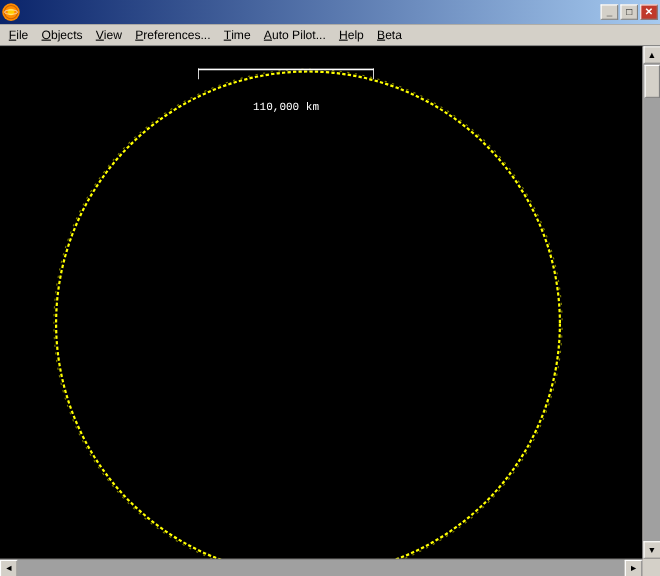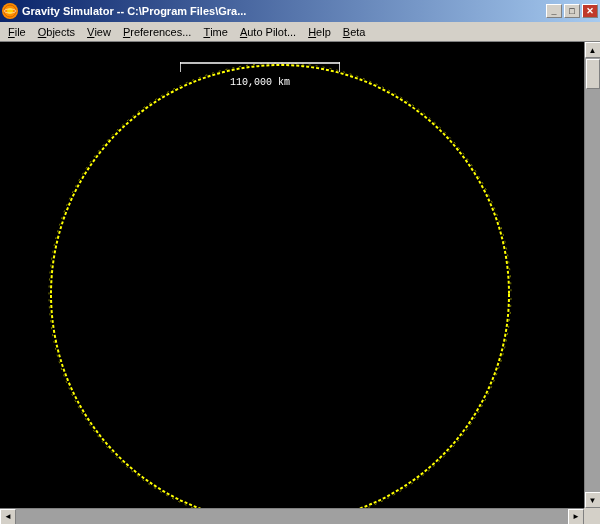--- a/index.html
+++ b/index.html
@@ -195,20 +195,21 @@
       top: 20px;
       left: 180px;
       color: white;
       font-size: 10px;
       font-family: 'Courier New', monospace;
     }
     .scale-bar {
       display: flex;
       flex-direction: column;
       align-items: center;
+      gap: 16px;
     }
     .scale-label {
       font-size: 10px;
       color: white;
       text-align: center;
       margin-top: 1px;
       font-family: 'Courier New', monospace;
     }
   </style>
 </head>
@@ -217,21 +218,20 @@
 <div class="title-bar">
   <div class="title-bar-left">
     <div class="title-icon">
       <svg width="14" height="14" viewBox="0 0 14 14">
         <circle cx="7" cy="7" r="6" fill="#ff8c00" stroke="#cc6600" stroke-width="1"></circle>
         <circle cx="7" cy="7" r="3" fill="#ffcc00"></circle>
 
         <ellipse cx="7" cy="7" rx="6" ry="2" fill="none" stroke="white" stroke-width="0.8" opacity="0.7"></ellipse>
       </svg>
     </div>
-    <span class="title-text">Gravity Simulator -- C:\Program Files\Gra...</span>
   </div>
   <div class="title-buttons">
     <div class="title-btn">_</div>
     <div class="title-btn">□</div>
     <div class="title-btn close">✕</div>
   </div>
 </div>
 
 <div class="menu-bar">
   <div class="menu-item"><span class="underline">F</span>ile</div>

